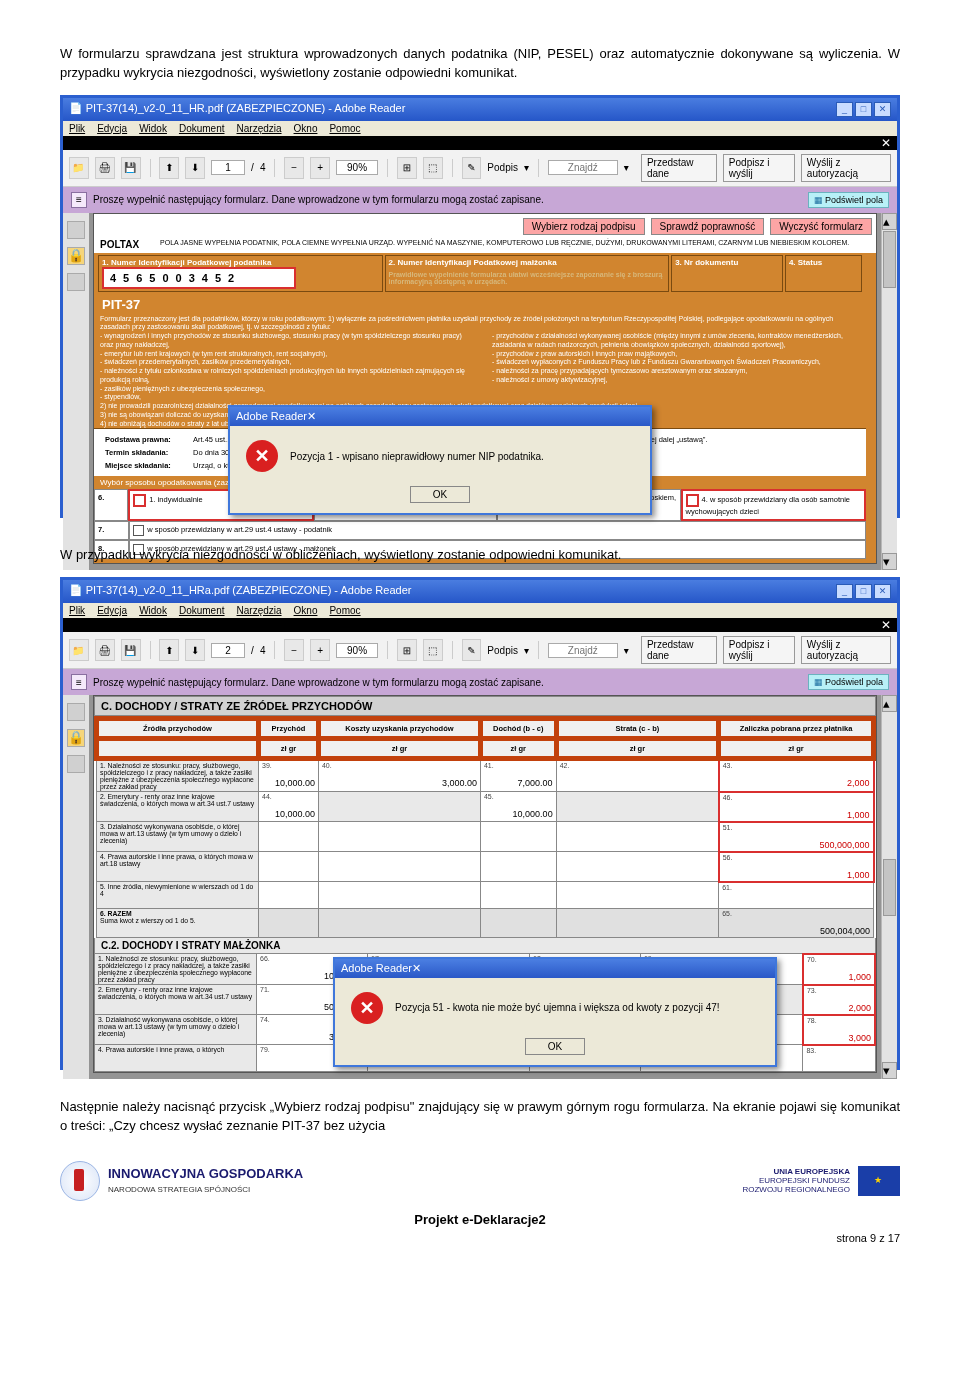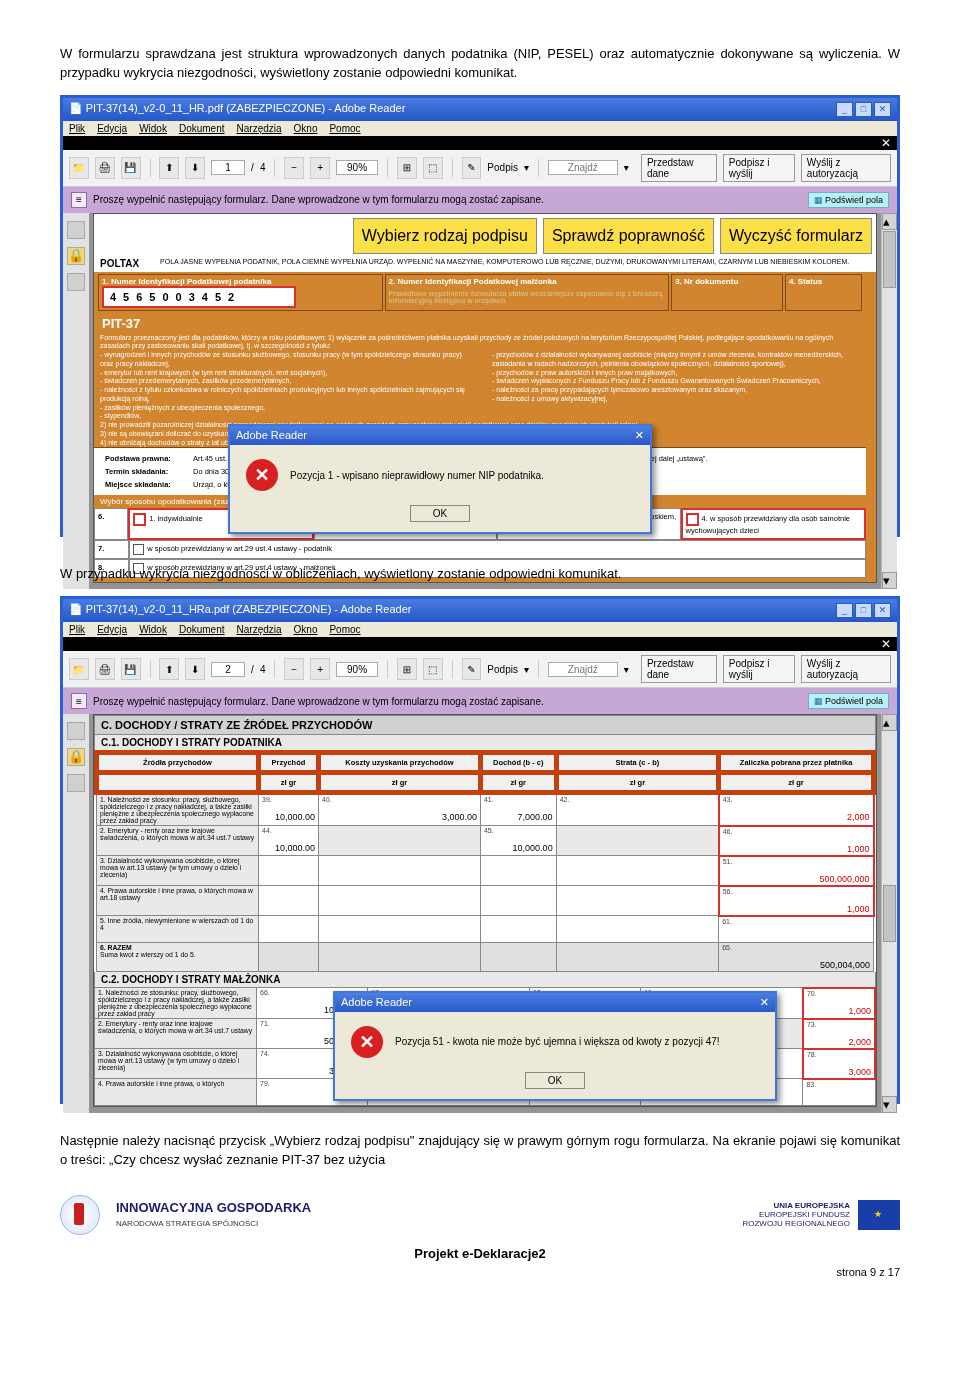--- a/index.html
+++ b/index.html
@@ -19,55 +19,55 @@
 .purplebar{background:#c7a7d6;padding:5px 8px;font-size:10px;display:flex;align-items:center;gap:6px}
 .purplebar .sq{width:14px;height:14px;border:1px solid #8a6fa0;background:#f5e9fb;display:inline-flex;align-items:center;justify-content:center}
 .purplebar .flex1{flex:1}
 .purplebar .hilite{background:#b8f0f7;border:1px solid #6bb2bf;padding:2px 5px;font-size:9px}
 .docarea{display:flex;background:#949494}
 .leftrail{width:26px;background:#e2e2e2;display:flex;flex-direction:column;align-items:center;gap:8px;padding-top:8px}
 .leftrail div{width:16px;height:16px;background:#d0d0d0;border:1px solid #aaa}
 .page{flex:1;background:#949494;padding:0 4px 6px 4px}
 .sheet{background:#fff;border:1px solid #555}
 .btnrow{display:flex;justify-content:flex-end;gap:6px;padding:4px;background:#fff}
-.btnrow .btn{border:1px solid #888;padding:8px 8px;font-size:16px;background:#fde047}
+.btnrow .btn{border:1px solid #888;padding:2px 8px;font-size:10px;background:#fca5a5}
 .poltax{display:flex;align-items:flex-start;gap:21px;padding:0 6px 3px 6px;font-size:7px}
 .poltax b{font-size:10px}
 .orange{background:#d1852f;padding:0 10px 4px 0}
 .orgrow{display:flex;gap:2px;font-size:8px;color:#fff;padding:2px 4px}
 .orgcell{background:#d1852f;border:0.5px solid #7a4a10}
 .orgcell.h{font-weight:bold;flex:1;padding:2px 3px}
 .whitefield{background:#fff;border:2px solid #d92f2f;color:#000;font-size:11px;padding:3px 6px;letter-spacing:7px;width:178px}
 .pittitle{background:#d1852f;color:#fff;font-size:13px;font-weight:bold;padding:3px 8px}
 .tinytext{font-size:7px;color:#fff;padding:0 6px;line-height:1.25}
 .basisrow{background:#fff;color:#000;font-size:7.5px;padding:3px 6px;border-top:1px solid #7a4a10}
 .basisrow td{padding:1px 3px;vertical-align:top}
 .wybor{display:flex;font-size:7.5px;background:#fff;color:#000}
 .wybor .wc{border:1px solid #888;padding:3px;flex:1}
 .chkred{display:inline-block;width:9px;height:9px;border:2px solid #d92f2f;margin-right:3px;vertical-align:middle}
 .chk{display:inline-block;width:9px;height:9px;border:1px solid #555;margin-right:3px;vertical-align:middle}
 .dialog{position:relative;margin:-165px auto 0 165px;width:420px;border:2px solid #3f77db;background:#ece9d8;box-shadow:3px 3px 6px rgba(0,0,0,0.45);z-index:5}
 .dialog2{margin:-122px auto 0 270px;width:440px}
-.dlgtitle{background:linear-gradient(#4b7fe2,#2a58c7);color:#fff;font-size:11px;padding:3px 6px;display:flex;justify-content:space-between}
+.dlgtitle{background:linear-gradient(#4b7fe2,#2a58c7);color:#fff;font-size:11px;padding:3px 6px;display:flex;}
 .dlgbody{display:flex;align-items:center;gap:12px;padding:14px 16px;font-size:10px}
 .erricon{width:32px;height:32px;border-radius:50%;background:#d92020;color:#fff;display:flex;align-items:center;justify-content:center;font-size:18px;font-weight:bold}
 .dlgbtns{text-align:center;padding:0 0 10px 0}
 .dlgbtns button{border:1px solid #888;background:#ece9d8;padding:2px 22px;font-size:10px}
 .sechead{background:#d1d1d1;font-size:11px;font-weight:bold;padding:3px 6px;border:1px solid #888}
 .subhead{background:#e9e9e9;font-size:10px;font-weight:bold;padding:2px 6px;border-left:1px solid #888;border-right:1px solid #888}
 table.income{border-collapse:collapse;width:100%;font-size:8px}
 table.income th{background:#f0f0f0;border:5px solid #c2410c;padding:3px 2px;font-weight:bold;font-size:7.5px}
 table.income td{border:1px solid #888;padding:1px 3px;vertical-align:top;height:23px}
 table.income .desc{background:#e9e9e9;font-size:6.8px;width:155px}
 table.income .num{font-size:7px;color:#444}
 table.income .val{text-align:right;font-size:9px;padding-top:9px}
 table.income .redv{color:#c00;text-align:right;font-size:9px;padding-top:9px}
 .razem{background:#e0e0e0}
 .footer{display:flex;align-items:center;justify-content:space-between;padding:14px 60px 6px 60px}
-.foot-l{display:flex;align-items:center;gap:16px}
+.foot-l{display:flex;align-items:center;gap:8px}
 .ig-logo-disc{width:38px;height:38px;border-radius:50%;background:radial-gradient(#fff,#d9e4f7);border:1px solid #9bb5e4;position:relative}
 .ig-logo-disc::after{content:"";position:absolute;left:13px;top:7px;width:10px;height:22px;background:#c62020;border-radius:2px}
 .ig-txt{line-height:1.1}
 .ig-txt b{font-size:13px;color:#1a1a6e}
 .ig-txt small{font-size:8px;color:#333}
 .foot-r{display:flex;align-items:center;gap:8px;text-align:right}
 .eu-txt{font-size:8px;color:#1a1a6e;line-height:1.1}
 .euflag{width:40px;height:28px;background:#1a3ea8;position:relative;border:1px solid #1a3ea8}
 .euflag::after{content:"★";position:absolute;color:#ffd400;font-size:9px;left:15px;top:8px}
 .projfoot{text-align:center;font-size:13px;font-weight:bold;padding:5px 0}
@@ -273,21 +273,20 @@
     </div>
   <div class="docarea">
     <div class="leftrail">
         <div></div>
         <div style="background:#f6d57a">🔒</div>
         <div></div>
       </div>
     <div class="page">
       <div class="sheet" style="padding:0">
         <div class="sechead">C. DOCHODY / STRATY ZE ŹRÓDEŁ PRZYCHODÓW</div>
-        <div class="subhead">C.1. DOCHODY I STRATY PODATNIKA</div>
         <table class="income">
           <tbody>
               <tr>
                 <th>Źródła przychodów</th>
                 <th>Przychód</th>
                 <th>Koszty uzyskania przychodów</th>
                 <th>Dochód (b - c)</th>
                 <th>Strata (c - b)</th>
                 <th>Zaliczka pobrana przez płatnika</th>
               </tr>

